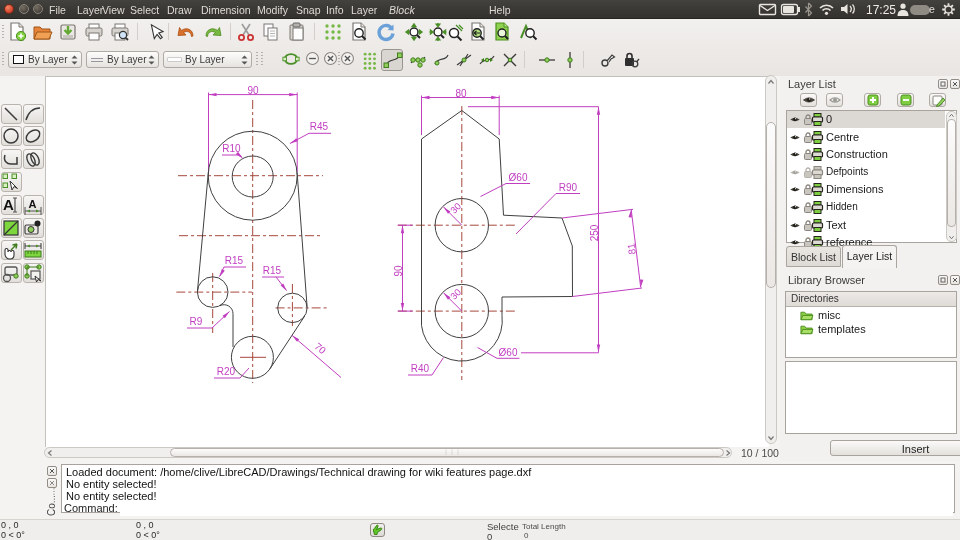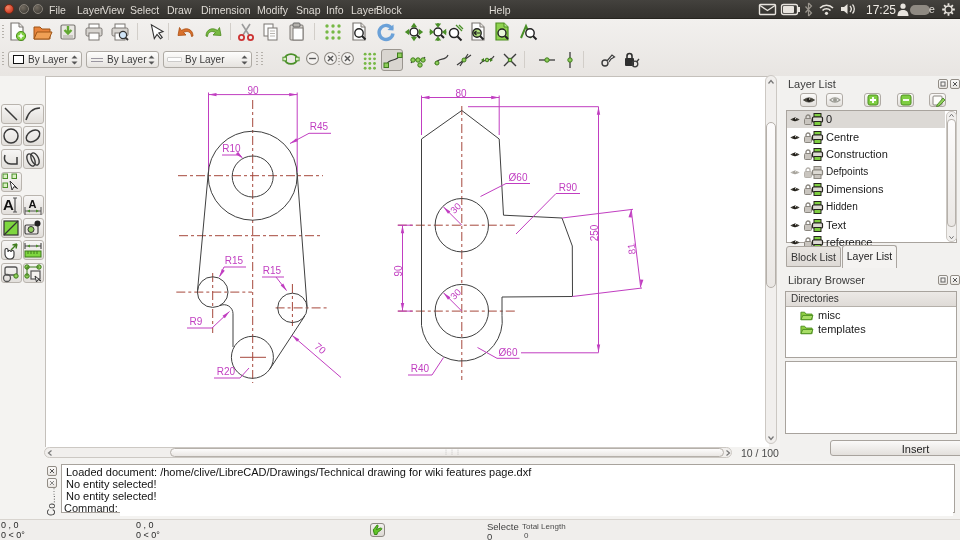--- a/index.html
+++ b/index.html
@@ -29,21 +29,21 @@
 <div class="menu" style="left:49px;">File</div>
 <div class="menu" style="left:77px;">Layer</div>
 <div class="menu" style="left:102px;">View</div>
 <div class="menu" style="left:130px;">Select</div>
 <div class="menu" style="left:167px;">Draw</div>
 <div class="menu" style="left:201px;">Dimension</div>
 <div class="menu" style="left:257px;">Modify</div>
 <div class="menu" style="left:296px;">Snap</div>
 <div class="menu" style="left:326px;">Info</div>
 <div class="menu" style="left:351px;">Layer</div>
-<div class="menu" style="left:376px;">Block</div>
+<div class="menu" style="left:389px;font-style:italic;">Block</div>
 <div class="menu" style="left:418px;margin-top:24px;">Window</div>
 <div class="menu" style="left:489px;">Help</div>
 <svg class="ic" style="left:759px;top:4px;" width="17" height="11" viewBox="0 0 17 11">
         <rect x="0.5" y="0.5" width="16" height="10" rx="1" fill="none" stroke="#e8e4de" stroke-width="1.4"></rect>
         <path d="M1 1.5 L8.5 6.5 L16 1.5" fill="none" stroke="#e8e4de" stroke-width="1.4"></path>
       </svg>
 <svg class="ic" style="left:781px;top:4px;" width="19" height="11" viewBox="0 0 19 11">
         <rect x="0.5" y="0.5" width="16" height="10" rx="2" fill="none" stroke="#e8e4de" stroke-width="1.3"></rect>
         <rect x="2" y="2" width="11" height="7" rx="1" fill="#e8e4de"></rect>
         <rect x="17" y="3" width="2" height="5" fill="#e8e4de"></rect>

